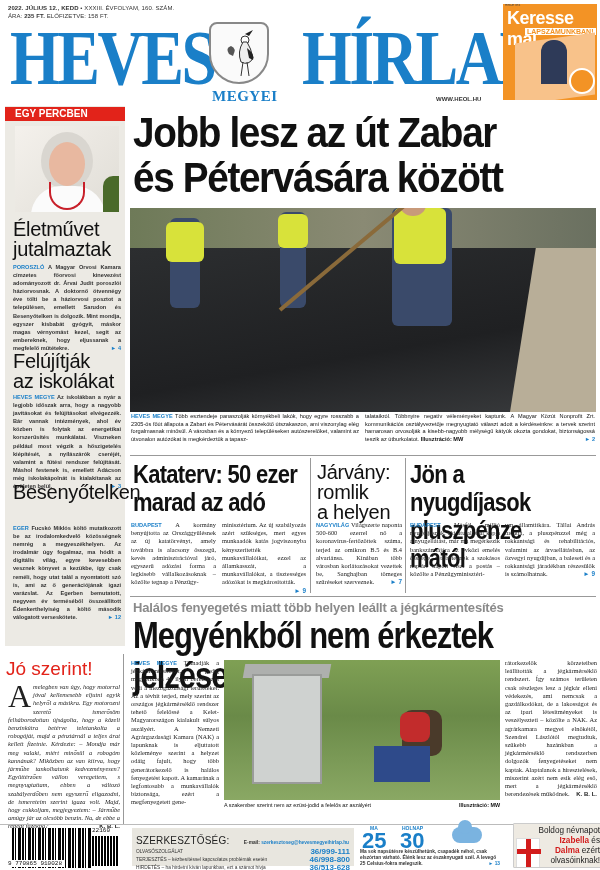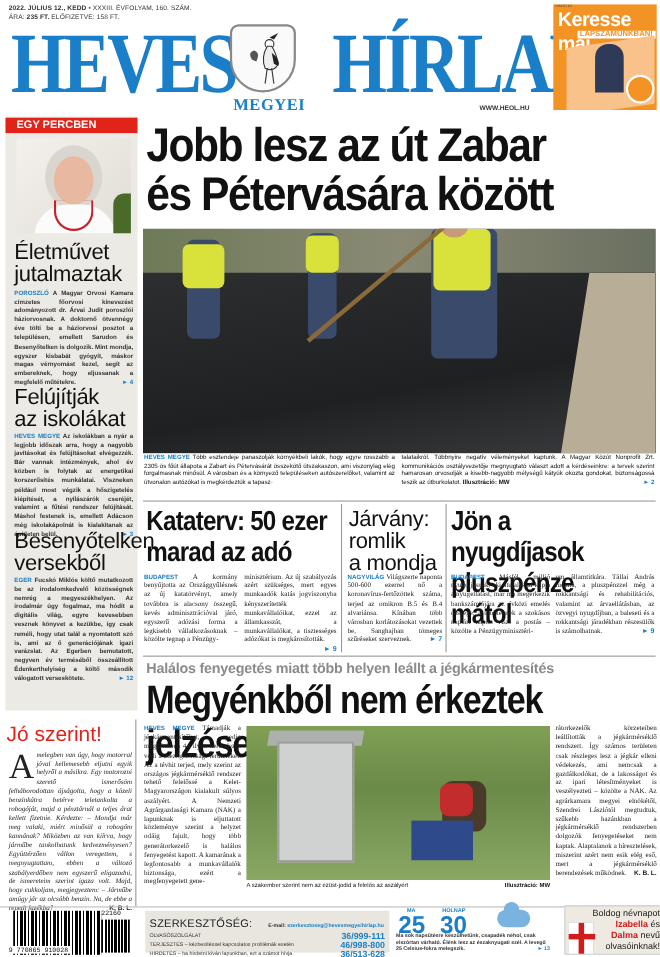--- a/index.html
+++ b/index.html
@@ -140,21 +140,20 @@
     <div>Felújítják</div>
       <div>az iskolákat</div>
   </div>
   <div class="p-side" style="top:287px">
     <span class="kick">HEVES MEGYE</span> <span>Az iskolákban a nyár a legjobb időszak arra, hogy a nagyobb javításokat és felújításokat elvégezzék. Bár vannak intézmények, ahol év közben is folytak az energetikai korszerűsítés munkálatai. Viszneken például most végzik a hőszigetelés kiépítését, a nyílászárók cseréjét, valamint a fűtési rendszer felújítását. Máshol festenek is, emellett Adácson még iskolakápolnát is kialakítanak az épületen belül.</span>
     <span class="arr">► 3</span>
   </div>
 
   <div class="h-side" style="top:376px">
     <div>Besenyőtelken</div>
-      <div>versekből</div>
   </div>
   <div class="p-side" style="top:418px">
     <span class="kick">EGER</span> <span>Fucskó Miklós költő mutatkozott be az irodalomkedvelő közösségnek nemrég a megyeszékhelyen. Az irodalmár úgy fogalmaz, ma hódít a digitális világ, egyre kevesebben vesznek könyvet a kezükbe, így csak reméli, hogy utat talál a nyomtatott szó is, ami az ő generációjának igazi varázslat. Az Egerben bemutatott, negyven év terméséből összeállított Édenkerthelyiség a költő második válogatott verseskötete.</span>
     <span class="arr">► 12</span>
   </div>
 </div>
 
 <div class="abs joreg">Jó szerint!</div>
 <div class="abs jor-body">
   <span class="dropcap">A</span><span>melegben van úgy, hogy motorral jóval kellemesebb eljutni egyik helyről a másikra. Egy motorozni szerető ismerősöm felháborodottan újságolta, hogy a közeli benzinkútra betérve teletankolta a robogóját, majd a pénztárnál a teljes árat kellett fizetnie. Kérdezte: – Mondja már meg valaki, miért minősül a robogóm kannának? Miközben az van kiírva, hogy járműbe tankolhatunk kedvezményesen? Együttérzően vállon veregettem, s megnyugtattam, ebben a változó szabályerdőben nem egyszerű eligazodni, de ismereteim szerint igaza volt. Majd, hogy cukkoljam, megjegyeztem: – Járműbe amúgy jár az olcsóbb benzin. Na, de ebbe a repedt fazékba?</span>
@@ -198,21 +197,21 @@
 </div>
 <div class="serif-body" style="left:222px;top:521px;width:84px">
   <span>minisztérium. Az új szabályozás azért szükséges, mert egyes munkaadók katás jogviszonyba kényszerítették munkavállalóikat, ezzel az államkasszát, a munkavállalókat, a tisztességes adózókat is megkárosították.</span>
   <span class="arr" style="font-family:'Liberation Sans',sans-serif">► 9</span>
 </div>
 <div class="hline" style="left:310px;top:458px;width:1px;height:135px"></div>
 
 <div class="h2l" style="left:317px;top:462px">
   <div>Járvány:</div>
     <div>romlik</div>
-    <div>a mondja</div>
+    <div>a helyen</div>
 </div>
 <div class="serif-body" style="left:316px;top:521px;width:86px">
   <span class="kick" style="font-family:'Liberation Sans',sans-serif;font-size:5.6px">NAGYVILÁG</span> <span>Világszerte naponta 500-600 ezerrel nő a koronavírus-fertőzöttek száma, terjed az omikron B.5 és B.4 alvariánsa. Kínában több városban korlátozásokat vezettek be, Sanghajban tömeges szűréseket szerveznek.</span>
   <span class="arr" style="font-family:'Liberation Sans',sans-serif">► 7</span>
 </div>
 <div class="hline" style="left:405px;top:458px;width:1px;height:135px"></div>
 
 <div class="h2" style="left:410px;top:460px">
   <div>Jön a nyugdíjasok</div>
     <div>pluszpénze mától</div>
@@ -278,16 +277,16 @@
   <div class="wnum" style="left:40px;top:8px">30</div>
   <div class="cloud"></div>
   <div class="wtext"><span>Ma sok napsütésre készülhetünk, csapadék néhol, csak elszórtan várható. Élénk lesz az északnyugati szél. A levegő 25 Celsius-fokra melegszik.</span> <span class="arr">► 13</span></div>
 </div>
 
 <div class="abs nevnap">
   <div class="gift"></div>
   <div class="nv" style="top:2px">
     <div>Boldog névnapot</div>
     <div><span class="r">Izabella</span> <span>és</span></div>
-    <div><span class="r">Dalma</span> <span>nevű</span></div>
+    <div><span class="r">Dalma</span> <span>ezért</span></div>
     <div>olvasóinknak!</div>
   </div>
 </div>
 
 </body></html>

